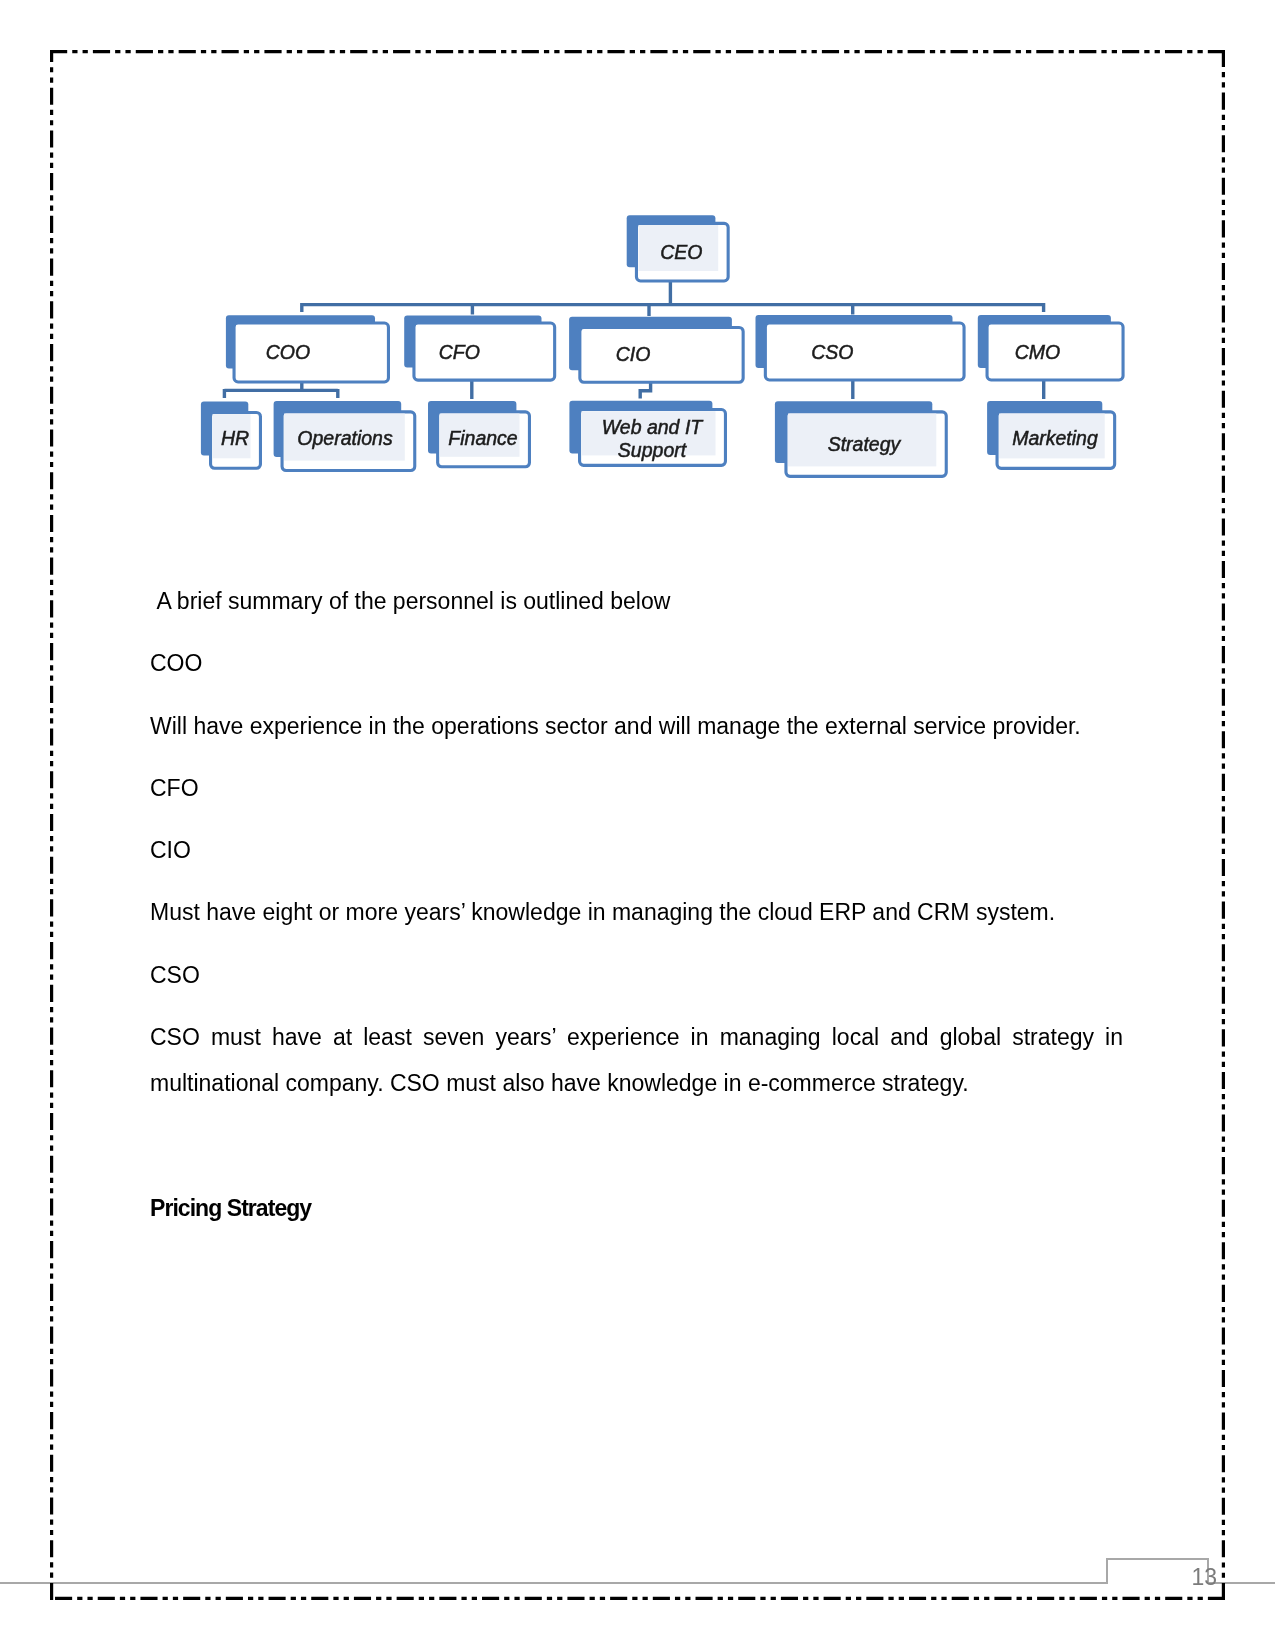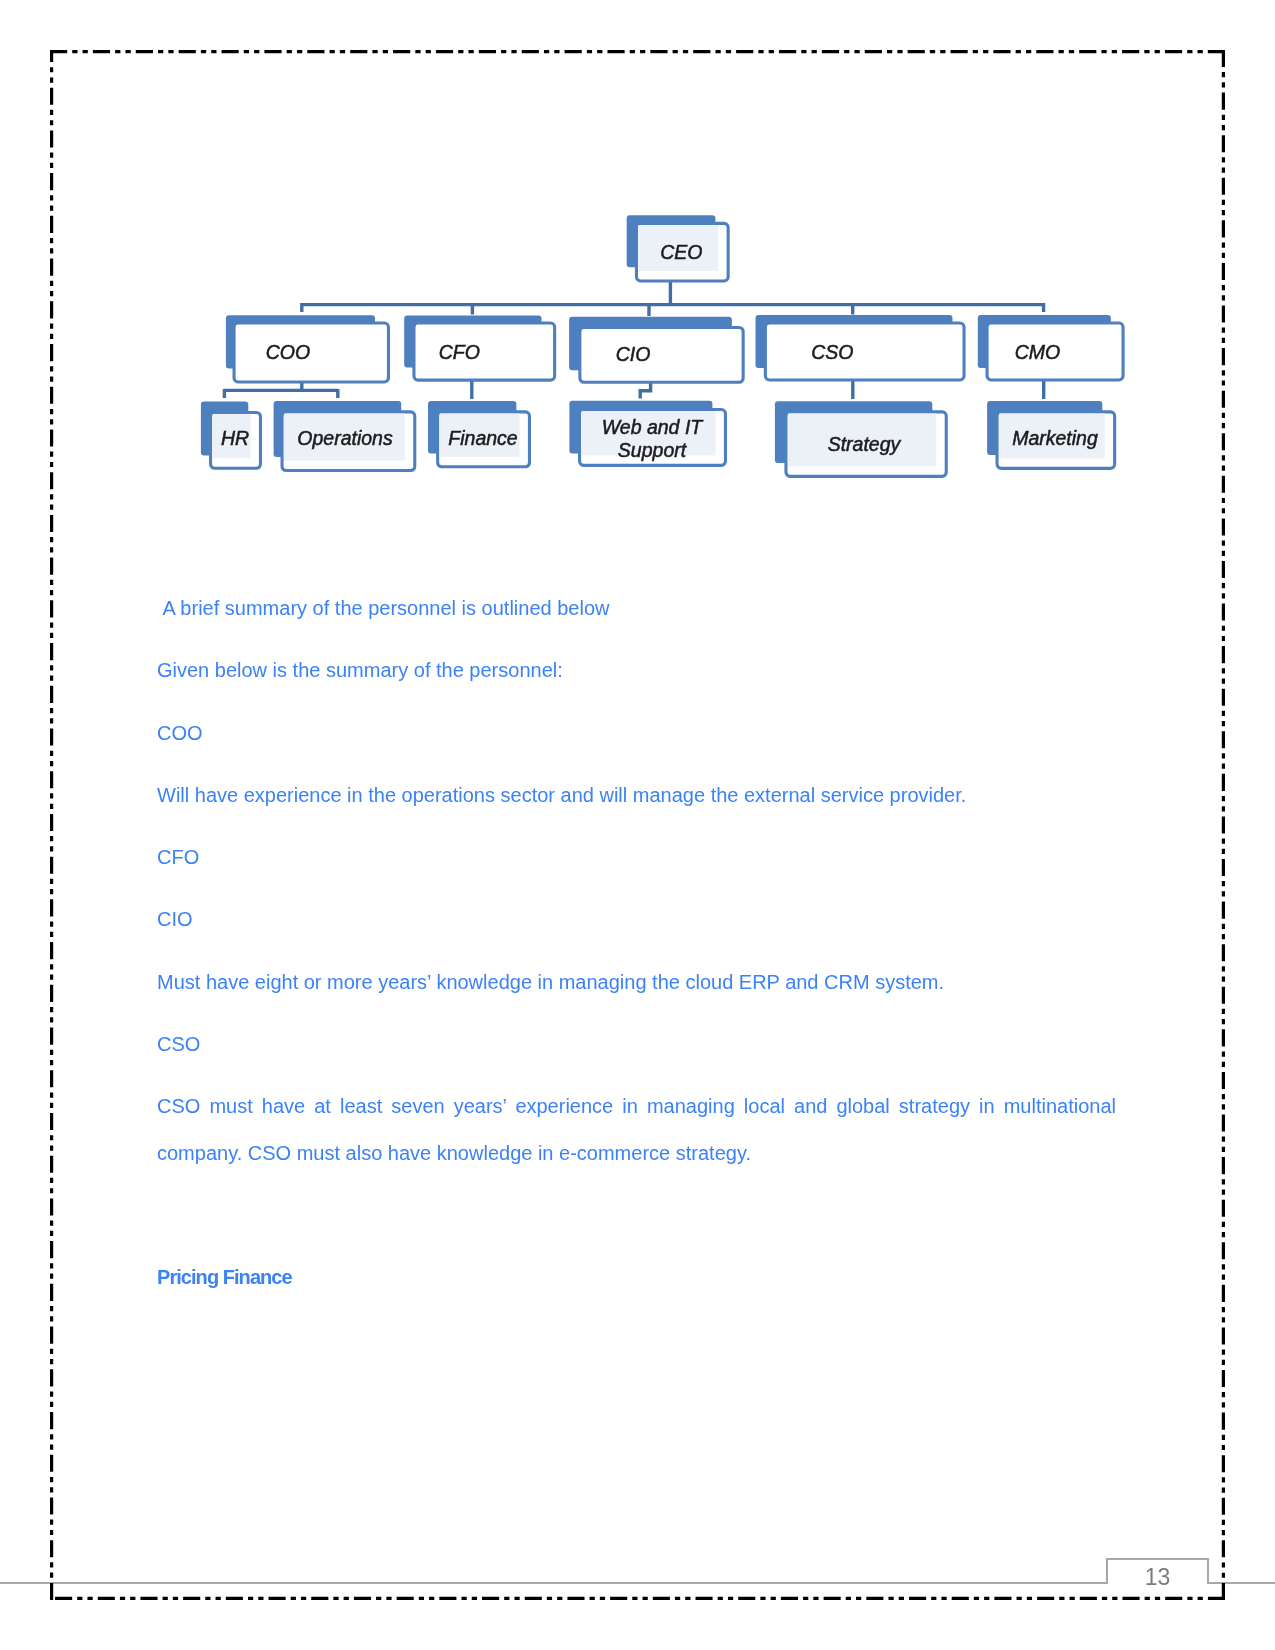--- a/index.html
+++ b/index.html
@@ -7,26 +7,26 @@
   .page{position:relative;width:1275px;height:1650px;overflow:hidden;background:#fff;}
   .frame{position:absolute;left:50px;top:50px;width:1175px;height:1550px;box-sizing:border-box;}
   .frame svg{display:block;}
   .orgchart{position:absolute;left:190px;top:190px;transform:translateZ(0);font-style:italic;}
   .orgchart svg{display:block;}
   .nodebox-back{fill:#4e80c0;}
   .nodebox-front{fill:#ffffff;stroke:#4e80c0;stroke-width:3.1;}
   .nodebox-inner{fill:#ecf0f7;}
   .nodelabel{font-family:"Liberation Sans",sans-serif;font-size:19.5px;fill:#1b1b1b;text-anchor:middle;stroke:#1b1b1b;stroke-width:0.5;paint-order:stroke;}
   .content{position:absolute;left:150px;top:578px;width:973px;transform:translateZ(0);}
-  .content p{margin:7px;font-size:20px;line-height:46.2px;color:#3b82f6;text-align:justify;}
+  .content p{margin:0;font-size:23px;line-height:46.2px;color:#000000;text-align:justify;}
   .content p+p{margin-top:16.1px;}
   .content p.bold{font-weight:bold;letter-spacing:-0.95px;}
   .footline{position:absolute;left:0;top:1581.5px;width:1275px;height:2.6px;background:#a8a8a8;}
   .pagenumbox{position:absolute;left:1105.5px;top:1557.5px;width:103.5px;height:26.5px;border:2.2px solid #a8a8a8;border-bottom:none;box-sizing:border-box;background:#fff;}
-  .pagenum{position:absolute;left:1106px;top:1564px;width:103px;height:26px;line-height:26px;text-align:center;color:#7b7b7b;font-size:23px;transform:translateZ(0);}
+  .pagenum{position:absolute;left:1106px;top:1564px;width:103px;height:26px;line-height:26px;text-align:right;color:#7b7b7b;font-size:23px;transform:translateZ(0);padding-left:8px;}
 </style>
 </head>
 <body>
 
 <div class="page">
 
   <div class="footline"></div>
   <div class="pagenumbox"></div>
   <div class="pagenum">13</div>
 
@@ -128,25 +128,24 @@
             <rect x="997.05" y="411.85" width="117.60000000000001" height="56.5" rx="4" class="nodebox-front"></rect>
             <rect x="999.1" y="413.5" width="105.60000000000001" height="44.9" class="nodebox-inner"></rect>
             <text x="1055" y="445.2" class="nodelabel">Marketing</text>
           </g>
         </g>
     </svg>
   </div>
 
   <div class="content">
     <p>&nbsp;A brief summary of the personnel is outlined below</p>
-    <p>Given below is the summary of the personnel:</p>
     <p>COO</p>
     <p>Will have experience in the operations sector and will manage the external service provider.</p>
     <p>CFO</p>
     <p>CIO</p>
     <p>Must have eight or more years’ knowledge in managing the cloud ERP and CRM system.</p>
     <p>CSO</p>
     <p>CSO must have at least seven years’ experience in managing local and global strategy in multinational company. CSO must also have knowledge in e-commerce strategy.</p>
     <p>&nbsp;</p>
-    <p class="bold">Pricing Finance</p>
+    <p class="bold">Pricing Strategy</p>
   </div>
 
 </div>
 
 </body></html>

